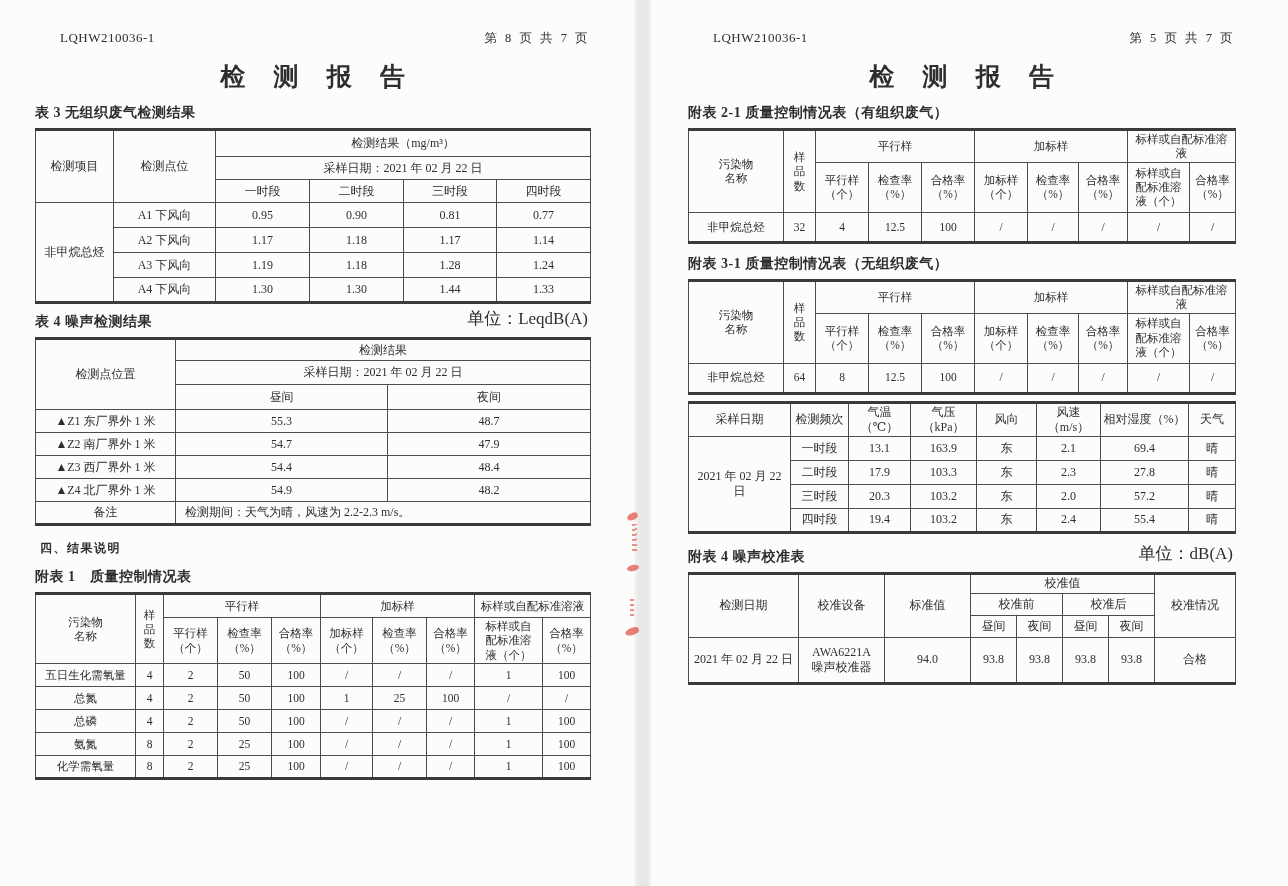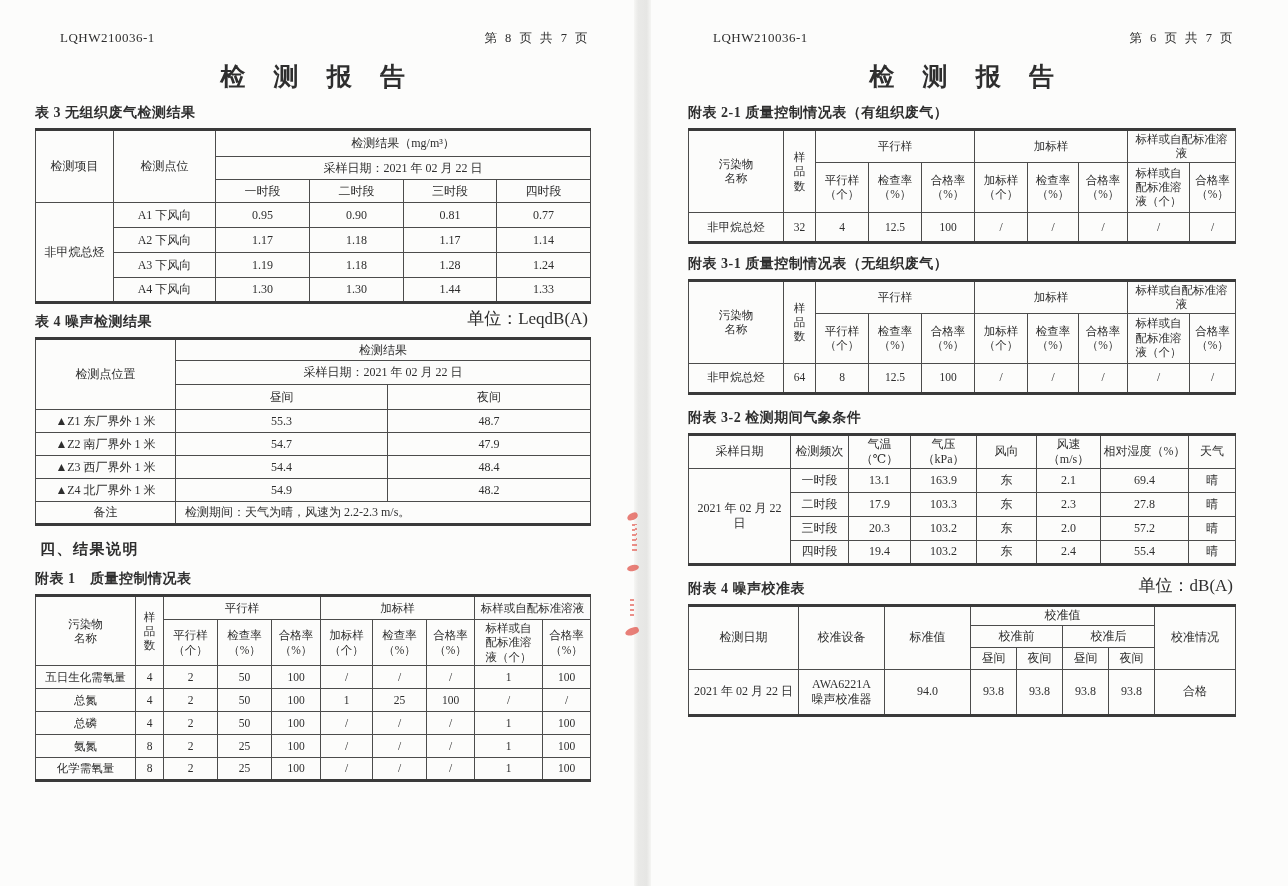--- a/index.html
+++ b/index.html
@@ -31,21 +31,21 @@
     border-collapse: collapse; table-layout: fixed; width: 100%; margin-top: 6px;
     border: 1px solid #4c4c4c; border-top: 3px solid #3a3a3a; border-bottom: 3px solid #3a3a3a;
   }
   td {
     border: 1px solid #4c4c4c; text-align: center; vertical-align: middle;
     font-size: 12px; padding: 1px 2px; line-height: 1.25; color: #2e2e2e;
   }
   .qc td { font-size: 11.5px; }
   .pre { white-space: pre-line; }
   .left-text { text-align: left; padding-left: 9px; }
-  .sec-head { font-size: 15px; font-weight: bold; margin-top: 14px; letter-spacing: 1.5px; padding-left: 5px; }
+  .sec-head { font-size: 12px; font-weight: bold; margin-top: 14px; letter-spacing: 1.5px; padding-left: 5px; }
 
   .seam {
     position: absolute; top: 0; left: 634px; width: 17px; height: 886px;
     background: linear-gradient(90deg, #f6f6f4 0%, #e9e9e7 25%, #e6e6e4 75%, #f5f5f3 100%);
   }
   .red-mark { position: absolute; background: #e2564c; opacity: .75; }
   #rm1 { left: 627px; top: 513px; width: 11px; height: 7px; border-radius: 60% 40% 55% 45%; transform: rotate(-18deg); }
   #rm2 { left: 632px; top: 524px; width: 5px; height: 30px; background: repeating-linear-gradient(170deg, #e2564c 0 2px, transparent 2px 5px); opacity: .65; }
   #rm3 { left: 627px; top: 565px; width: 12px; height: 6px; border-radius: 50%; transform: rotate(-12deg); }
   #rm4 { left: 630px; top: 599px; width: 4px; height: 19px; background: repeating-linear-gradient(175deg, #e2564c 0 2px, transparent 2px 5px); opacity: .65; }
@@ -289,21 +289,21 @@
   <span class="red-mark" id="rm1"></span>
   <span class="red-mark" id="rm2"></span>
   <span class="red-mark" id="rm3"></span>
   <span class="red-mark" id="rm4"></span>
   <span class="red-mark" id="rm5"></span>
 
   <div class="page" id="page-right">
     <div class="content">
       <div class="page-head">
         <span class="doc-code">LQHW210036-1</span>
-        <span class="page-num">第 6 页 共 7 页</span>
+        <span class="page-num">第 5 页 共 7 页</span>
       </div>
       <div class="report-title">检 测 报 告</div>
 
       <div class="caption">
         <span>附表 2-1 质量控制情况表（有组织废气）</span>
       </div>
       <table class="qc">
         <colgroup>
             <col style="width:95px">
             <col style="width:32px">
@@ -415,23 +415,20 @@
             <td>100</td>
             <td>/</td>
             <td>/</td>
             <td>/</td>
             <td>/</td>
             <td>/</td>
           </tr>
         </tbody>
       </table>
 
-      <div class="caption" style="margin-top:14px">
-        <span>附表 3-2 检测期间气象条件</span>
-      </div>
       <table>
         <colgroup>
             <col style="width:102px">
             <col style="width:58px">
             <col style="width:62px">
             <col style="width:66px">
             <col style="width:60px">
             <col style="width:64px">
             <col style="width:88px">
             <col style="width:47px">

